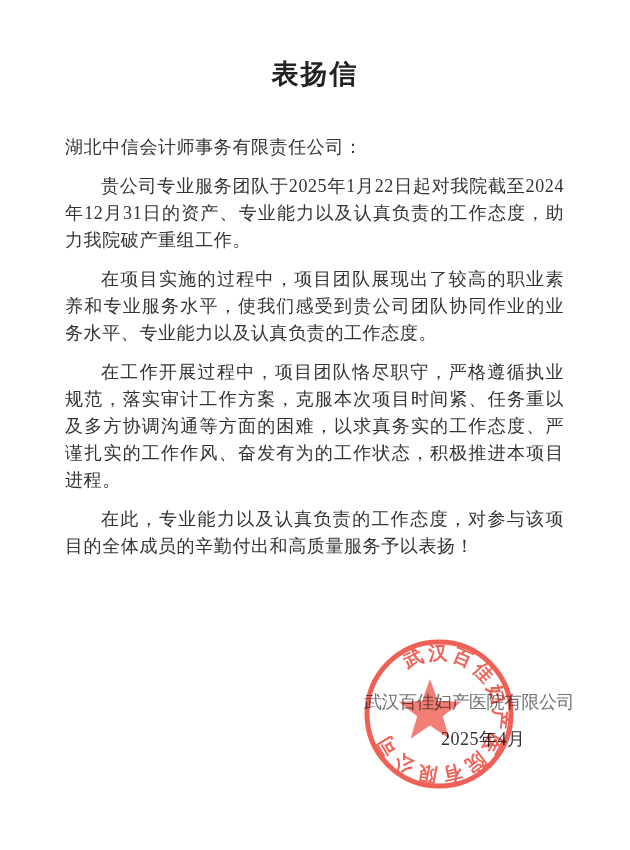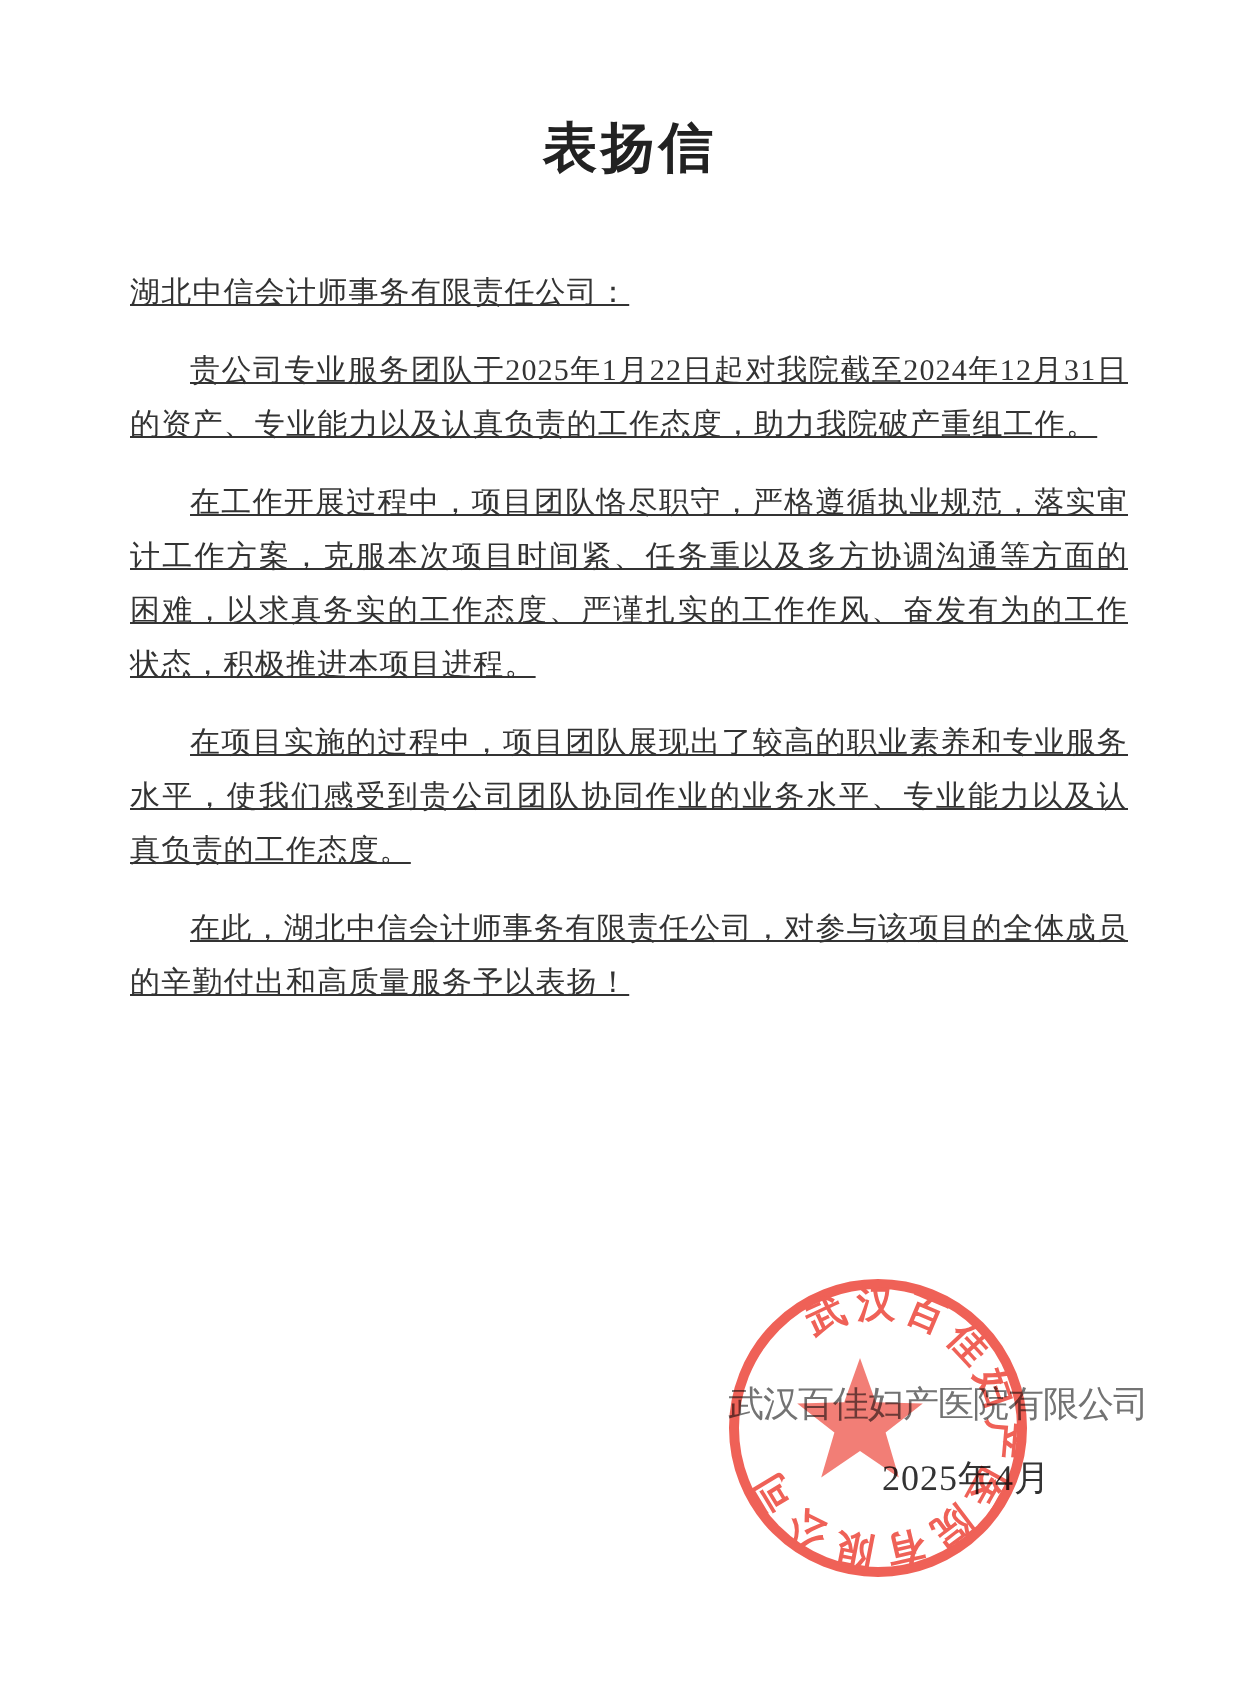--- a/index.html
+++ b/index.html
@@ -19,25 +19,24 @@
     text-align: center;
     font-family: "Liberation Sans", "DejaVu Sans", sans-serif;
     font-weight: 700;
     font-size: 27px;
     line-height: 34px;
     letter-spacing: 2px;
     color: #222222;
   }
   .content {
     margin: 43px 66px 0 65px;
-    font-size: 15px;
+    font-size: 18px;
     line-height: 27px;
     letter-spacing: 0.6px;
     text-align: justify;
-    text-decoration: underline;
   }
   .content p { margin: 0; }
   .content p.para {
     text-indent: 2em;
     margin-top: 12px;
   }
   .content p.salutation { margin-bottom: 5px; }
 
   .signature-company {
     position: absolute;
@@ -75,23 +74,23 @@
 </head>
 <body>
 
 <div class="page">
 
   <h1 class="title">表扬信</h1>
 
   <div class="content">
     <p class="salutation">湖北中信会计师事务有限责任公司：</p>
     <p class="para">贵公司专业服务团队于2025年1月22日起对我院截至2024年12月31日的资产、专业能力以及认真负责的工作态度，助力我院破产重组工作。</p>
+    <p class="para">在项目实施的过程中，项目团队展现出了较高的职业素养和专业服务水平，使我们感受到贵公司团队协同作业的业务水平、专业能力以及认真负责的工作态度。</p>
     <p class="para">在工作开展过程中，项目团队恪尽职守，严格遵循执业规范，落实审计工作方案，克服本次项目时间紧、任务重以及多方协调沟通等方面的困难，以求真务实的工作态度、严谨扎实的工作作风、奋发有为的工作状态，积极推进本项目进程。</p>
-    <p class="para">在项目实施的过程中，项目团队展现出了较高的职业素养和专业服务水平，使我们感受到贵公司团队协同作业的业务水平、专业能力以及认真负责的工作态度。</p>
-    <p class="para">在此，湖北中信会计师事务有限责任公司，对参与该项目的全体成员的辛勤付出和高质量服务予以表扬！</p>
+    <p class="para">在此，专业能力以及认真负责的工作态度，对参与该项目的全体成员的辛勤付出和高质量服务予以表扬！</p>
   </div>
 
   <div class="signature-company">武汉百佳妇产医院有限公司</div>
   <div class="signature-date">2025年4月</div>
 
   <svg class="seal" viewBox="0 0 156 156" xmlns="http://www.w3.org/2000/svg">
     <circle cx="78" cy="78" r="72" fill="none" stroke-width="5" stroke="#ee5348"></circle>
     <polygon transform="translate(69,76)" fill-opacity="0.85" points="0,-33 7.9,-10.9 31.4,-10.2 12.8,4.2 19.4,26.7 0,13.5 -19.4,26.7 -12.8,4.2 -31.4,-10.2 -7.9,-10.9" fill="#ef5a50"></polygon>
     <g id="seal-ring-text">
         <text transform="translate(52.2 22.7) rotate(-25)" text-anchor="middle" dominant-baseline="central" fill="#ee5348">武</text>

